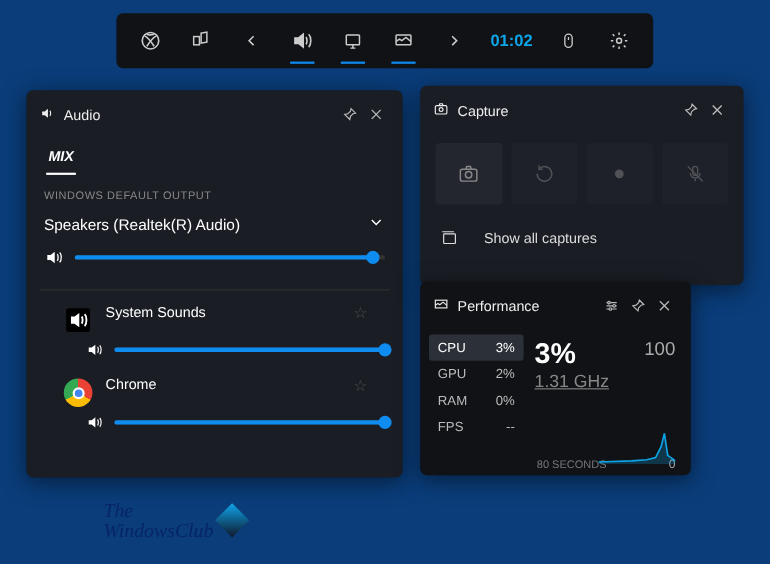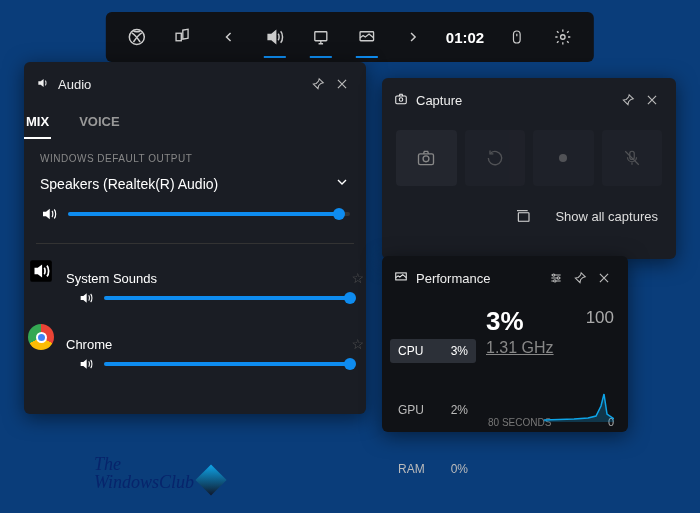--- a/index.html
+++ b/index.html
@@ -18,86 +18,86 @@
       display: flex; align-items: center; gap: 4px;
       padding: 6px 10px; height: 50px;
     }
     .tb-item {
       width: 42px; height: 38px; display: flex; align-items: center; justify-content: center;
       color: #ccc; border-radius: 4px; position: relative;
     }
     .tb-item.active::after {
       content: ""; position: absolute; bottom: -2px; left: 10px; right: 10px; height: 2px; background: #0e8cf0;
     }
-    .tb-time { color: #ffffff; font-size: 15px; font-weight: 600; padding: 0 8px; }
+    .tb-time { color: #0ea5e9; font-size: 15px; font-weight: 600; padding: 0 8px; }
     
     .panel {
       position: absolute; background: #1a1d24; border-radius: 6px;
       box-shadow: 0 4px 20px rgba(0,0,0,0.5);
     }
     .panel-header {
       display: flex; align-items: center; padding: 10px 12px;
       font-size: 13px; color: #eee;
     }
     .panel-header .title { flex: 1; display: flex; align-items: center; gap: 8px; }
     .hbtn { width: 24px; height: 24px; display: flex; align-items: center; justify-content: center; color: #bbb; }
     
-    #audio { top: 62px; left: 24px; width: 342px; height: 352px; }
-    .tabs { display: flex; gap: 26px; padding: 0 0; font-size: 13px; font-weight: 600; color: #999; }
+    #audio { top: 82px; left: 24px; width: 342px; height: 352px; }
+    .tabs { display: flex; gap: 42px; padding: 0 18px; font-size: 13px; font-weight: 600; color: #999; font-style: italic; }
     .tab { padding: 8px 2px; }
     .tab.active { color: #fff; border-bottom: 2px solid #fff; }
     .section-label { font-size: 10px; letter-spacing: 0.5px; color: #888; padding: 14px 16px 6px; }
     .device-row { display: flex; align-items: center; justify-content: space-between; padding: 4px 16px; font-size: 14px; }
     .slider-row { display: flex; align-items: center; gap: 10px; padding: 8px 16px 14px; }
     .slider-row svg { flex-shrink: 0; }
     .slider {
       flex: 1; height: 4px; background: #333; border-radius: 2px; position: relative;
     }
     .slider-fill { height: 100%; background: #0e8cf0; border-radius: 2px; position: relative; }
     .slider-fill::after {
       content: ""; position: absolute; right: -6px; top: -4px;
       width: 12px; height: 12px; border-radius: 50%; background: #0e8cf0;
     }
     .hr { height: 1px; background: #333; margin: 6px 12px; }
-    .app-row { display: flex; align-items: flex-end; gap: 10px; padding: 6px 2px 0; font-size: 13px; }
+    .app-row { display: flex; align-items: flex-start; gap: 10px; padding: 6px 32px 0; font-size: 13px; }
     .app-icon { width: 30px; height: 30px; display:flex; align-items:center; justify-content:center; }
     .app-slider-row { display: flex; align-items: center; gap: 10px; padding: 4px 16px 10px 54px; }
     .star { color: #555; font-size: 14px; margin-left: auto; }
     .chrome-icon {
       width: 26px; height: 26px; border-radius: 50%;
       background: conic-gradient(#ea4335 0 120deg, #fbbc05 120deg 240deg, #34a853 240deg 360deg);
       display:flex; align-items:center; justify-content:center;
     }
     .chrome-center { width: 11px; height: 11px; border-radius: 50%; background: #4285f4; border: 2px solid #fff; }
     
     #capture { top: 78px; left: 382px; width: 294px; height: 181px; }
     .cap-row { display: flex; gap: 8px; padding: 8px 14px; }
     .cap-btn {
       flex: 1; height: 56px; background: #23262e; border-radius: 4px;
       display: flex; align-items: center; justify-content: center; color: #888;
     }
     .cap-btn.disabled { opacity: 0.5; }
-    .show-all { display: flex; align-items: center; gap: 24px; padding: 14px 18px; font-size: 13px; color: #ddd; justify-content: flex-end; }
+    .show-all { display: flex; align-items: center; gap: 24px; padding: 14px 18px; font-size: 13px; color: #ddd; }
     
     #perf { top: 256px; left: 382px; width: 246px; height: 176px; background:#101216; }
     .perf-body { display: flex; height: 136px; }
     .perf-list { width: 94px; display: flex; flex-direction: column; font-size: 12px; padding: 4px 0 4px 8px; }
-    .perf-item { display: flex; justify-content: space-between; padding: 5px 8px; color:#bbb; border-radius:3px;margin-top:35px; }
+    .perf-item { display: flex; justify-content: space-between; padding: 5px 8px; color:#bbb; border-radius:3px; }
     .perf-item.sel { background: #2c3038; color:#fff; }
     .perf-main { flex: 1; position: relative; padding: 6px 12px 4px 10px; }
     .big-pct { font-size: 26px; font-weight: 600; }
     .ghz { font-size: 16px; color: #888; margin-top: 2px; text-decoration: underline; }
     .ymax { position: absolute; top: 8px; right: 14px; font-size: 17px; color: #aaa; }
     .ymin { position: absolute; bottom: 8px; right: 14px; font-size: 11px; color: #aaa; }
     .xlabel { position: absolute; bottom: 8px; left: 12px; font-size: 10px; color: #777; }
     .spark {
       position: absolute; bottom: 14px; right: 14px; width: 70px; height: 36px;
     }
     
-    .wmark { position: absolute; left: 94px; bottom: 22px; display: flex; align-items: flex-end; gap: 6px; font-family: "Comic Sans MS", cursive; }
+    .wmark { position: absolute; left: 94px; bottom: 22px; display: flex; align-items: center; gap: 6px; font-family: "Comic Sans MS", cursive; }
     .wmark-text { color: #07246b; font-style: italic; font-size: 18px; line-height: 1; }
     .wmark-logo { width: 22px; height: 22px; background: linear-gradient(135deg, #0ea5e9, #0f172a); transform: rotate(45deg); }
   </style>
 </head>
 <body>
 
 <div class="topbar">
   <div class="tb-item">
     <svg width="20" height="20" viewBox="0 0 24 24" fill="none" stroke="currentColor" stroke-width="1.8">
         <circle cx="12" cy="12" r="9"></circle>
@@ -170,21 +170,20 @@
         </svg>
     </div>
     <div class="hbtn">
       <svg width="14" height="14" viewBox="0 0 24 24" stroke="currentColor" stroke-width="2">
           <path d="M5 5l14 14M19 5L5 19"></path>
         </svg>
     </div>
   </div>
   <div class="tabs">
     <div class="tab active">MIX</div>
-    <div class="tab">VOICE</div>
   </div>
   <div class="section-label">WINDOWS DEFAULT OUTPUT</div>
   <div class="device-row">
     <span>Speakers (Realtek(R) Audio)</span>
     <span>
       <svg width="16" height="16" viewBox="0 0 24 24" fill="none" stroke="currentColor" stroke-width="2">
           <path d="M6 9l6 6 6-6"></path>
         </svg>
     </span>
   </div>

